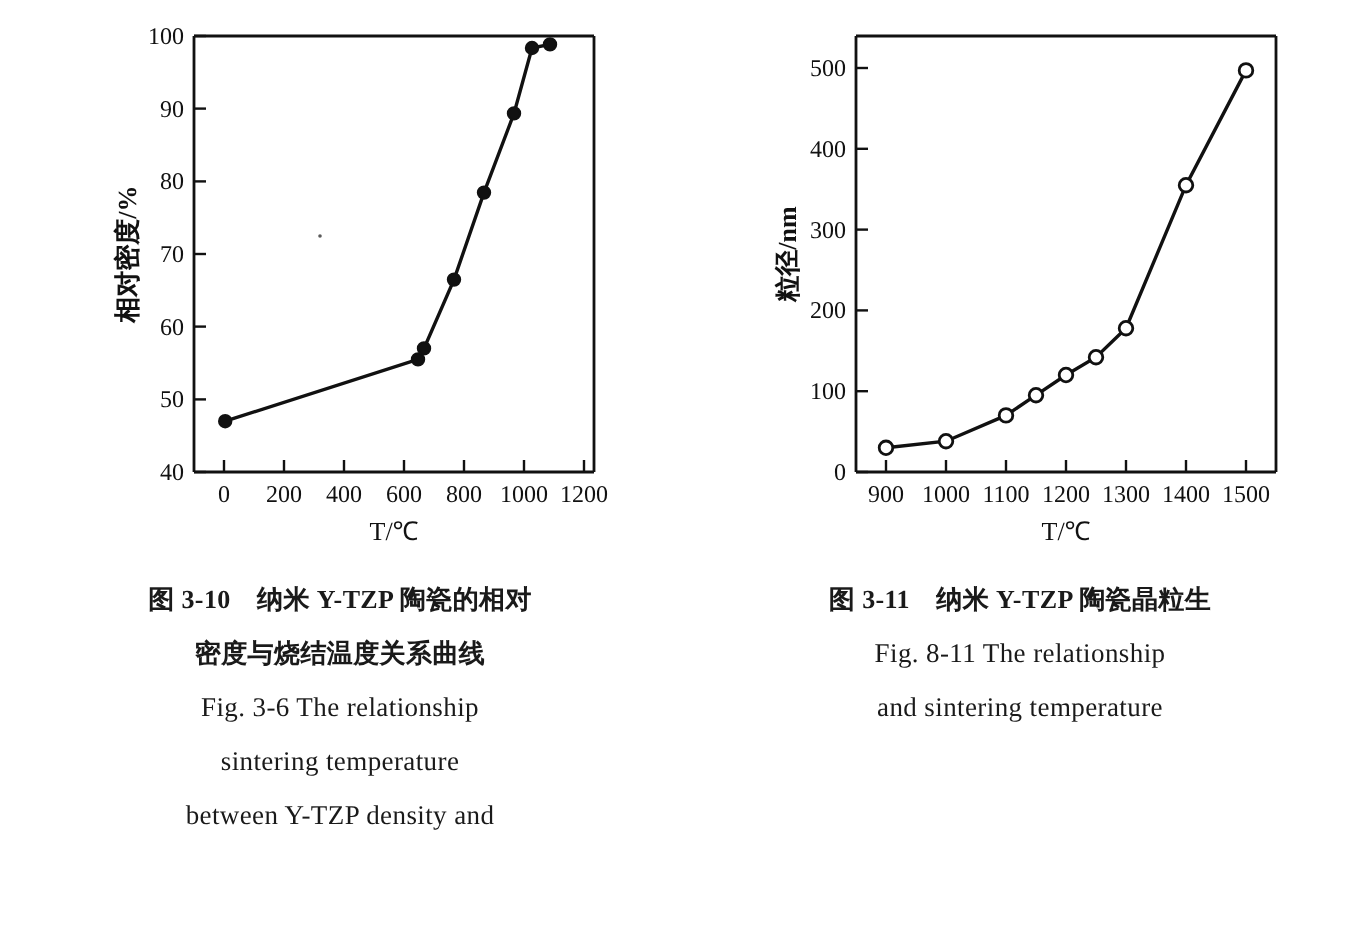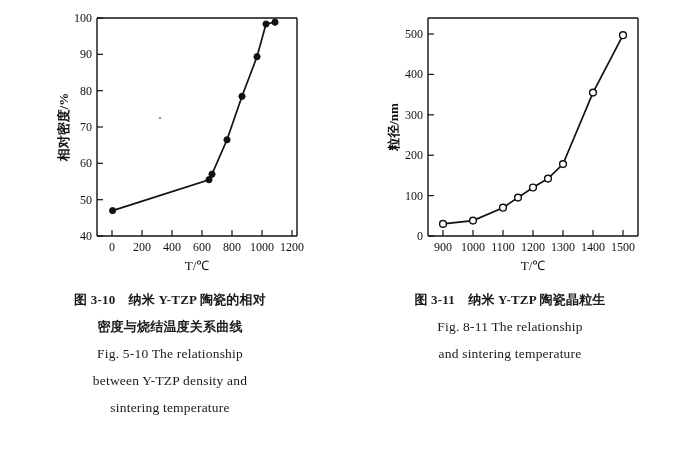--- a/index.html
+++ b/index.html
@@ -153,23 +153,23 @@
           <circle cx="275" cy="22.2" r="3.1"></circle>
         </g>
 
         <circle cx="160" cy="118" r="0.9" fill="#5a5a5a"></circle>
       </svg>
     </div>
 
     <div class="caption">
       <div class="cap-line cap-cn">图 3-10　纳米 Y-TZP 陶瓷的相对</div>
       <div class="cap-line cap-cn">密度与烧结温度关系曲线</div>
-      <div class="cap-line cap-en">Fig. 5-10  The relationship</div>
+      <div class="cap-line cap-en">Fig. 3-6  The relationship</div>
+      <div class="cap-line cap-en">sintering temperature</div>
       <div class="cap-line cap-en">between Y-TZP density and</div>
-      <div class="cap-line cap-en">sintering temperature</div>
     </div>
   </div>
 
   <div class="figure figure-right">
     <div class="plot-wrap">
       <svg class="plot-svg" width="340" height="290" viewBox="0 0 340 290">
 
         <g stroke="#111111" fill="none" stroke-width="1.4">
           <line x1="88" y1="18" x2="88" y2="236"></line>
           <line x1="88" y1="236" x2="298" y2="236"></line>

